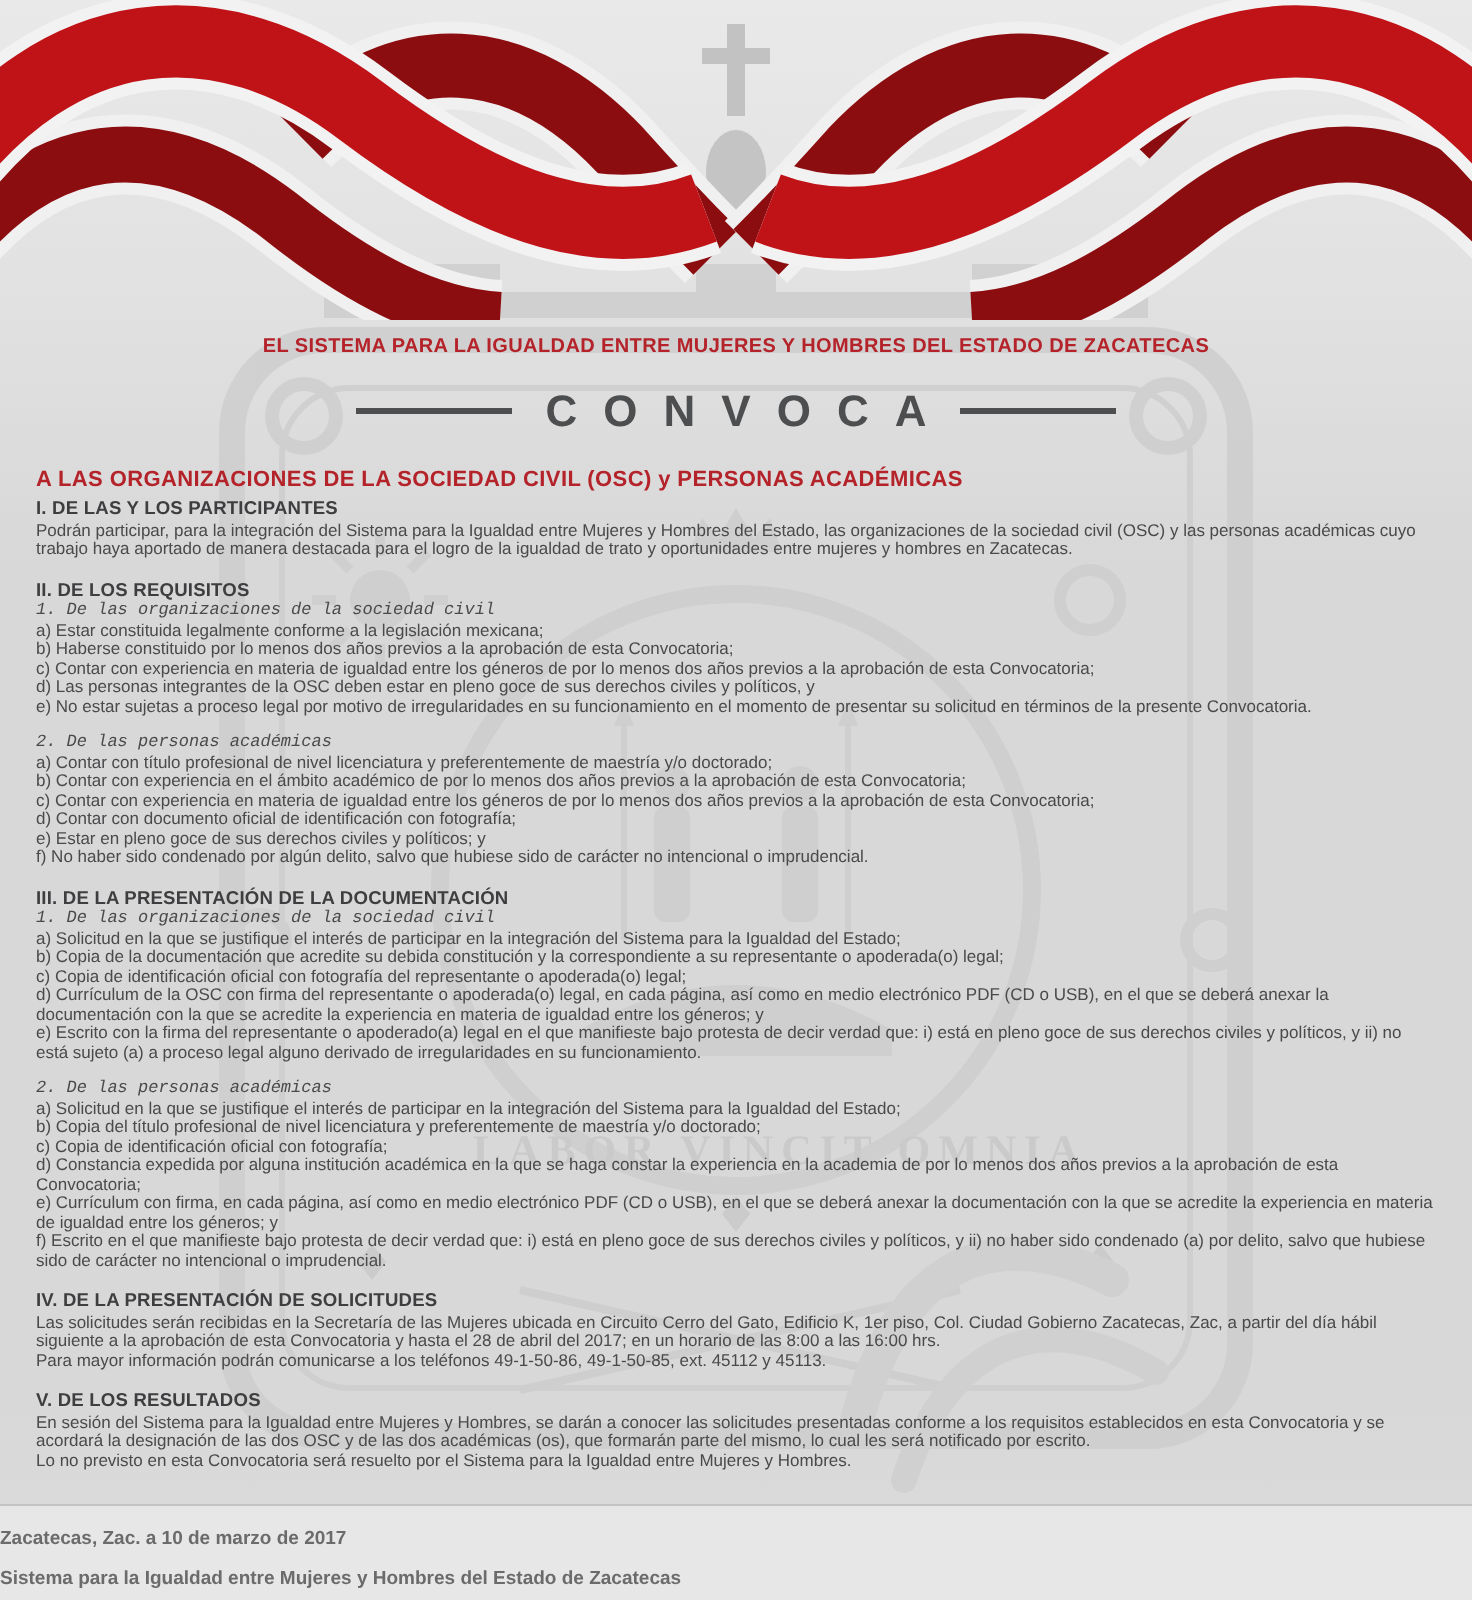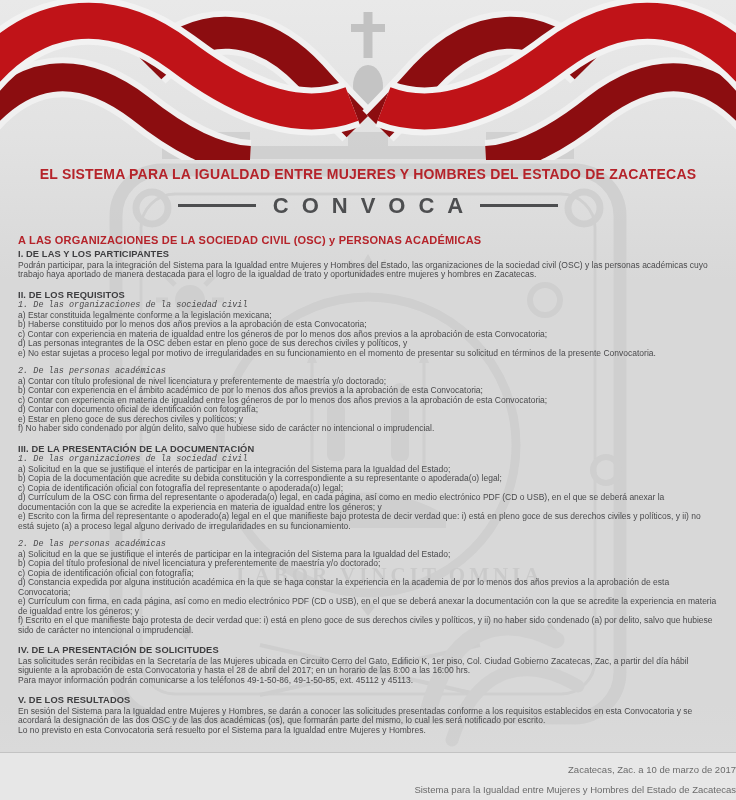--- a/index.html
+++ b/index.html
@@ -5,29 +5,29 @@
   html,body { margin:0; padding:0; background:#ffffff; }
   .page {
     position:relative; width:736px; height:800px; overflow:hidden;
     background:linear-gradient(180deg,#e9e9e9 0%,#e2e2e2 17%,#d8d8d8 35%,#d8d8d8 88%,#dcdcdc 100%);
     font-family:"Liberation Sans", sans-serif;
   }
   .watermark { position:absolute; top:0; left:0; z-index:1; }
   .footer-band {
     position:absolute; left:0; top:752px; width:736px; height:48px;
     background:#e7e7e7; border-top:1px solid #c3c3c3; z-index:2; box-sizing:border-box;
-    text-align:right; color:#6b6b6b;
+    text-align:left; color:#6b6b6b;font-weight:bold;
   }
   .footer-date { padding-top:11px; font-size:9.5px; }
-  .footer-org  { margin-top:9px;  font-size:9.5px;padding-left:33px; }
+  .footer-org  { margin-top:9px;  font-size:9.5px; }
   .content { position:absolute; inset:0; z-index:3; }
   .ribbons { display:block; }
   .doc { padding:0 18px; }
   .title {
-    margin:5px 0 0; font-size:14px; font-weight:bold; color:#b5232a;
+    margin:5px 0 0; font-size:10px; font-weight:bold; color:#b5232a;
     text-align:center; letter-spacing:.2px; line-height:18px;
   }
   .convoca-row { display:flex; align-items:center; justify-content:center; margin-top:7px; }
   .convoca-rule { width:78px; height:3px; background:#4d4e50; }
   .convoca {
     font-size:22px; font-weight:bold; color:#4d4e50;
     letter-spacing:13px; padding-left:17px; padding-right:4px; line-height:31px;
   }
   .subtitle { margin-top:13px; font-size:11px; font-weight:bold; color:#b5232a; letter-spacing:.2px; line-height:13px; }
   .bases { margin-top:9px; font-size:14px; font-weight:bold; color:#3e3e40; letter-spacing:4.5px; line-height:16px; }

